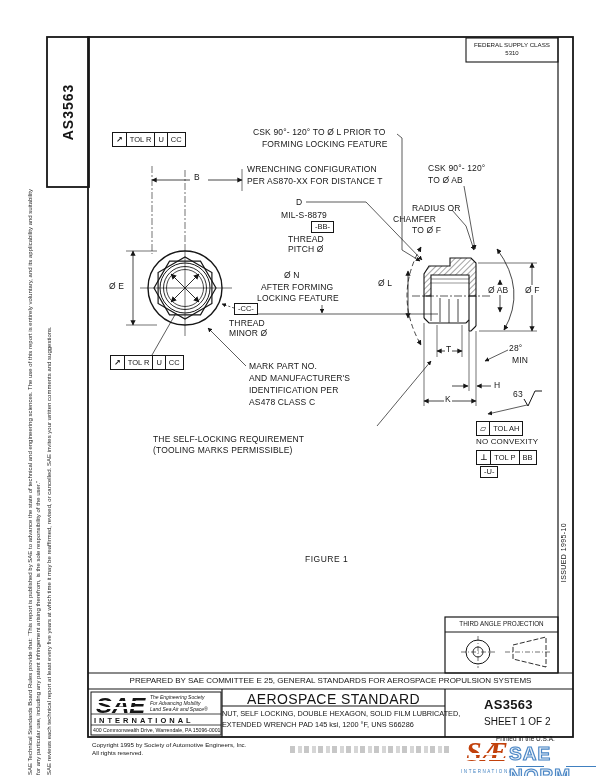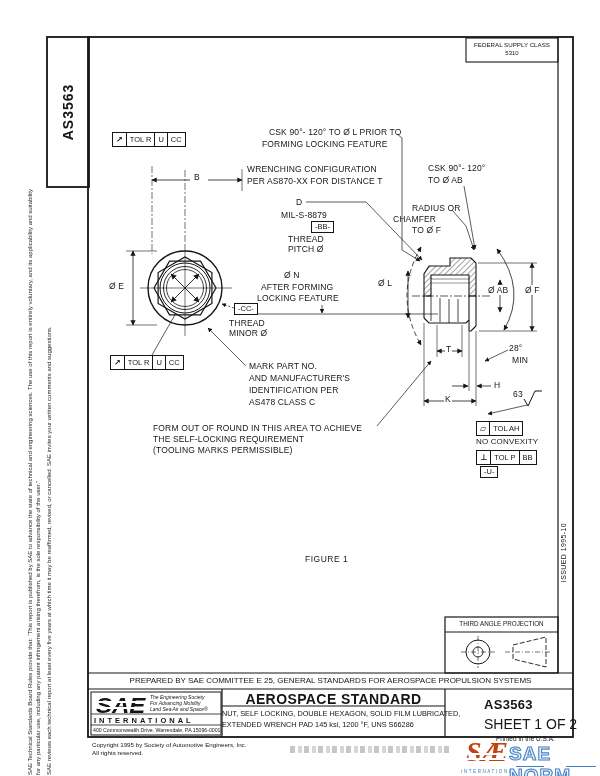--- a/index.html
+++ b/index.html
@@ -149,21 +149,21 @@
     <div style="margin-bottom:3px;">SAE Technical Standards Board Rules provide that: “This report is published by SAE to advance the state of technical and engineering sciences. The use of this report is entirely voluntary, and its applicability and suitability for any particular use, including any patent infringement arising therefrom, is the sole responsibility of the user.”</div>
     <div>SAE reviews each technical report at least every five years at which time it may be reaffirmed, revised, or cancelled. SAE invites your written comments and suggestions.</div>
   </div>
   <div class="rot" style="left:-7px;top:91px;width:150px;height:42px;display:flex;align-items:center;justify-content:center;
        font-weight:bold;font-size:14px;letter-spacing:1px;">AS3563</div>
   <div class="rot" style="left:516px;top:546px;width:100px;height:13px;font-size:7px;letter-spacing:.4px;text-align:center;">ISSUED 1995-10</div>
 
   <div class="abs" style="left:466px;top:41px;width:92px;text-align:center;font-size:6.2px;">FEDERAL SUPPLY CLASS</div>
   <div class="abs" style="left:466px;top:50px;width:92px;text-align:center;font-size:6px;">5310</div>
 
-  <div class="lbl" style="left:253px;top:127px;margin-left:16px;">CSK 90°- 120° TO Ø L PRIOR TO</div>
+  <div class="lbl" style="left:253px;top:127px;">CSK 90°- 120° TO Ø L PRIOR TO</div>
   <div class="lbl" style="left:262px;top:139px;">FORMING LOCKING FEATURE</div>
   <div class="lbl" style="left:247px;top:164px;">WRENCHING CONFIGURATION</div>
   <div class="lbl" style="left:247px;top:176px;">PER AS870-XX FOR DISTANCE  T</div>
   <div class="lbl" style="left:296px;top:197px;">D</div>
   <div class="lbl" style="left:281px;top:210px;">MIL-S-8879</div>
   <div class="dbox" style="left:296px;top:221px;margin-left:15px;">-BB-</div>
   <div class="lbl" style="left:288px;top:234px;">THREAD</div>
   <div class="lbl" style="left:288px;top:244px;">PITCH Ø</div>
   <div class="lbl" style="left:428px;top:163px;">CSK 90°- 120°</div>
   <div class="lbl" style="left:428px;top:175px;">TO Ø AB</div>
@@ -173,21 +173,20 @@
   <div class="lbl" style="left:284px;top:270px;">Ø N</div>
   <div class="lbl" style="left:261px;top:282px;">AFTER FORMING</div>
   <div class="lbl" style="left:257px;top:293px;">LOCKING FEATURE</div>
   <div class="dbox" style="left:234px;top:303px;">-CC-</div>
   <div class="lbl" style="left:229px;top:318px;">THREAD</div>
   <div class="lbl" style="left:229px;top:328px;">MINOR Ø</div>
   <div class="lbl" style="left:249px;top:361px;">MARK PART NO.</div>
   <div class="lbl" style="left:249px;top:373px;">AND MANUFACTURER'S</div>
   <div class="lbl" style="left:249px;top:385px;">IDENTIFICATION PER</div>
   <div class="lbl" style="left:249px;top:397px;">AS478 CLASS C</div>
-  <div class="lbl" style="left:153px;top:423px;">FORM OUT OF ROUND IN THIS AREA TO ACHIEVE</div>
   <div class="lbl" style="left:153px;top:434px;">THE SELF-LOCKING REQUIREMENT</div>
   <div class="lbl" style="left:153px;top:445px;">(TOOLING MARKS PERMISSIBLE)</div>
 
   <div class="lbl bg" style="left:108px;top:281px;">Ø E</div>
   <div class="lbl bg" style="left:193px;top:172px;">B</div>
   <div class="lbl bg" style="left:377px;top:278px;">Ø L</div>
   <div class="lbl bg" style="left:487px;top:285px;">Ø AB</div>
   <div class="lbl bg" style="left:524px;top:285px;">Ø F</div>
   <div class="lbl bg" style="left:445px;top:344px;">T</div>
   <div class="lbl bg" style="left:493px;top:380px;">H</div>
@@ -217,25 +216,25 @@
     <span class="sym">⊥</span>
     <span>TOL P</span>
     <span>BB</span>
   </div>
   <div class="dbox" style="left:480px;top:466px;">-U-</div>
 
   <div class="lbl" style="left:305px;top:554px;letter-spacing:.5px;">FIGURE 1</div>
   <div class="abs" style="left:445px;top:620px;width:113px;text-align:center;font-size:6.3px;">THIRD ANGLE PROJECTION</div>
 
   <div class="abs" style="left:88px;top:676px;width:485px;text-align:center;font-size:8px;">PREPARED BY SAE COMMITTEE E 25, GENERAL STANDARDS FOR AEROSPACE PROPULSION SYSTEMS</div>
-  <div class="abs" style="left:222px;top:691px;width:223px;text-align:center;font-weight:bold;font-size:14px;letter-spacing:.4px;border-radius:6px;">AEROSPACE STANDARD</div>
+  <div class="abs" style="left:222px;top:691px;width:223px;text-align:center;font-weight:normal;font-size:14px;letter-spacing:.4px;border-radius:6px;">AEROSPACE STANDARD</div>
   <div class="abs" style="left:222px;top:709px;width:223px;text-align:center;font-size:7.3px;">NUT, SELF LOCKING, DOUBLE HEXAGON, SOLID FILM LUBRICATED,</div>
   <div class="abs" style="left:222px;top:720px;width:223px;text-align:left;font-size:7.3px;">EXTENDED WRENCH PAD 145 ksi, 1200 °F, UNS S66286</div>
   <div class="abs" style="left:484px;top:697px;font-weight:bold;font-size:13px;letter-spacing:.3px;">AS3563</div>
-  <div class="abs" style="left:484px;top:716px;font-size:14px;">SHEET 1 OF 2</div>
+  <div class="abs" style="left:484px;top:716px;font-size:10px;">SHEET 1 OF 2</div>
 
   <div class="abs" style="left:96px;top:692px;font:bold italic 24px 'Liberation Sans',sans-serif;transform:scaleY(.92);">SAE</div>
   <div class="abs" style="left:98px;top:701px;width:42px;height:1.5px;background:#fff;"></div>
   <div class="abs" style="left:98px;top:707px;width:42px;height:1.5px;background:#fff;"></div>
   <div class="abs tiny" style="left:150px;top:694px;font-style:italic;line-height:6px;">The Engineering Society</div>
   <div class="abs tiny" style="left:150px;top:700px;font-style:italic;line-height:6px;">For Advancing Mobility</div>
   <div class="abs tiny" style="left:150px;top:706px;font-style:italic;line-height:6px;">Land Sea Air and Space®</div>
   <div class="abs" style="left:94px;top:716px;font-size:7.5px;font-weight:bold;letter-spacing:3px;">INTERNATIONAL</div>
   <div class="abs" style="left:93px;top:727px;font-size:5.2px;">400 Commonwealth Drive, Warrendale, PA 15096-0001</div>
 

